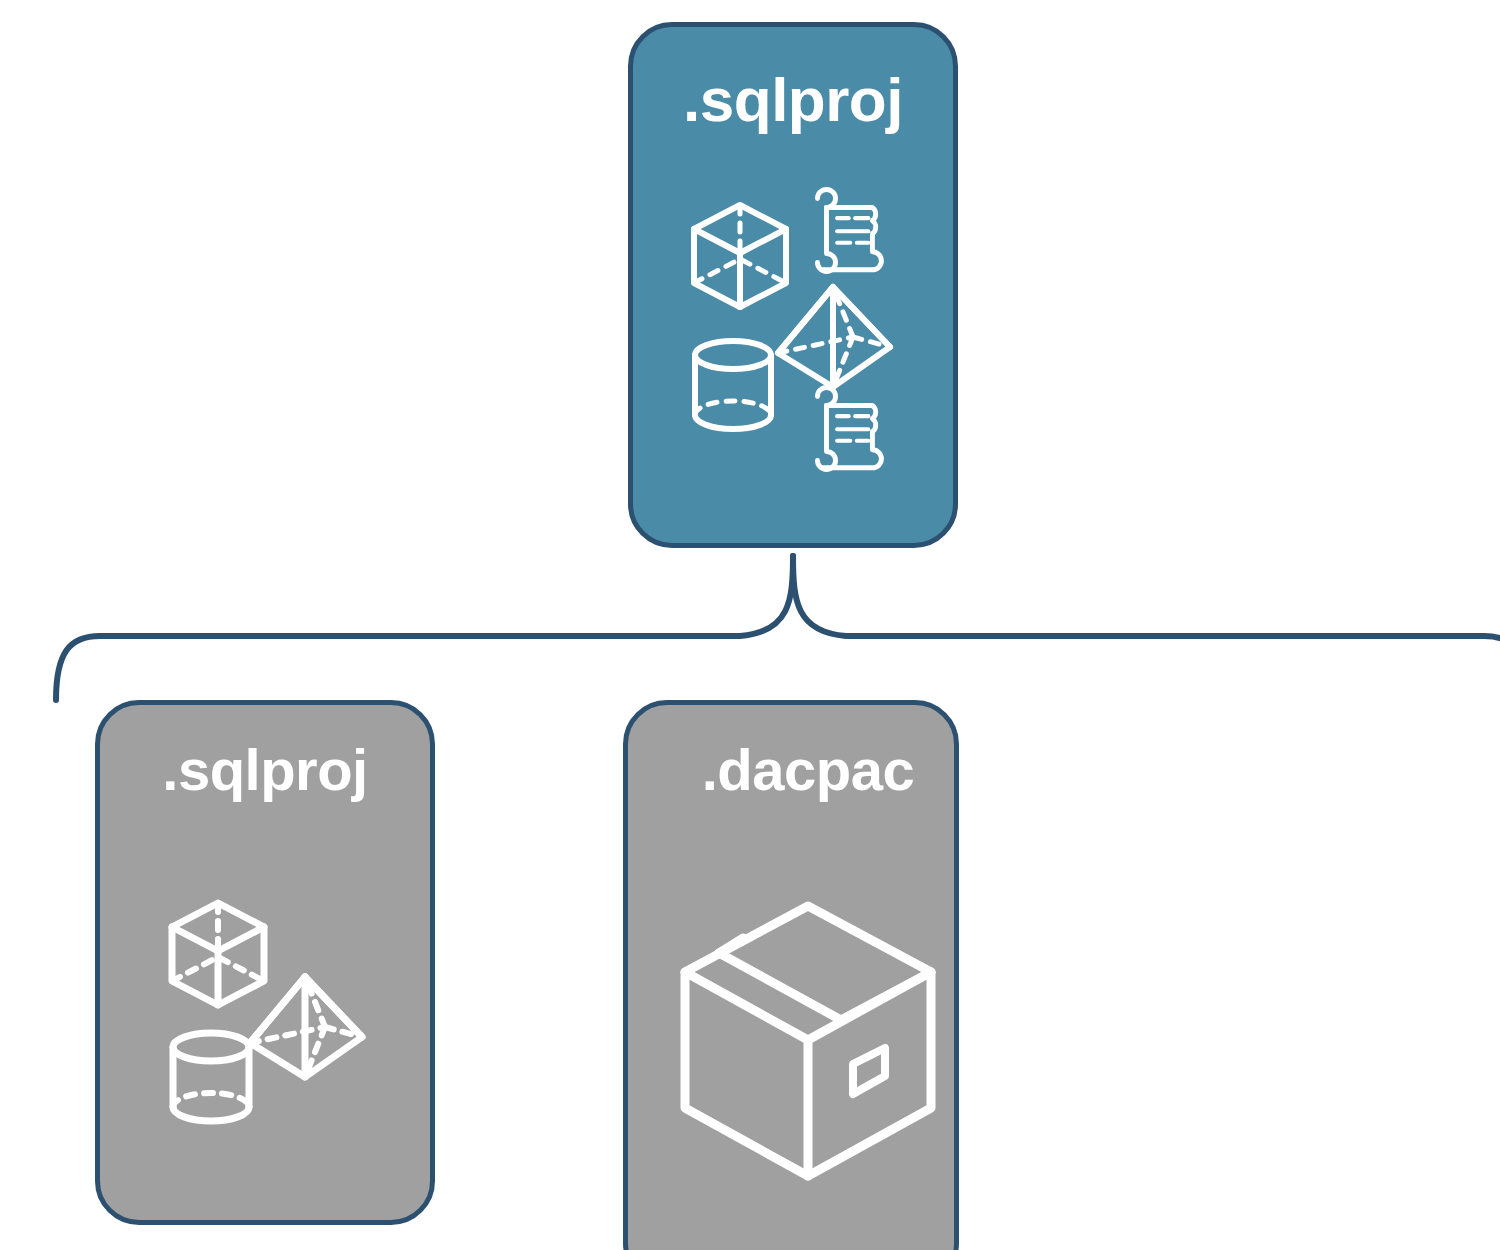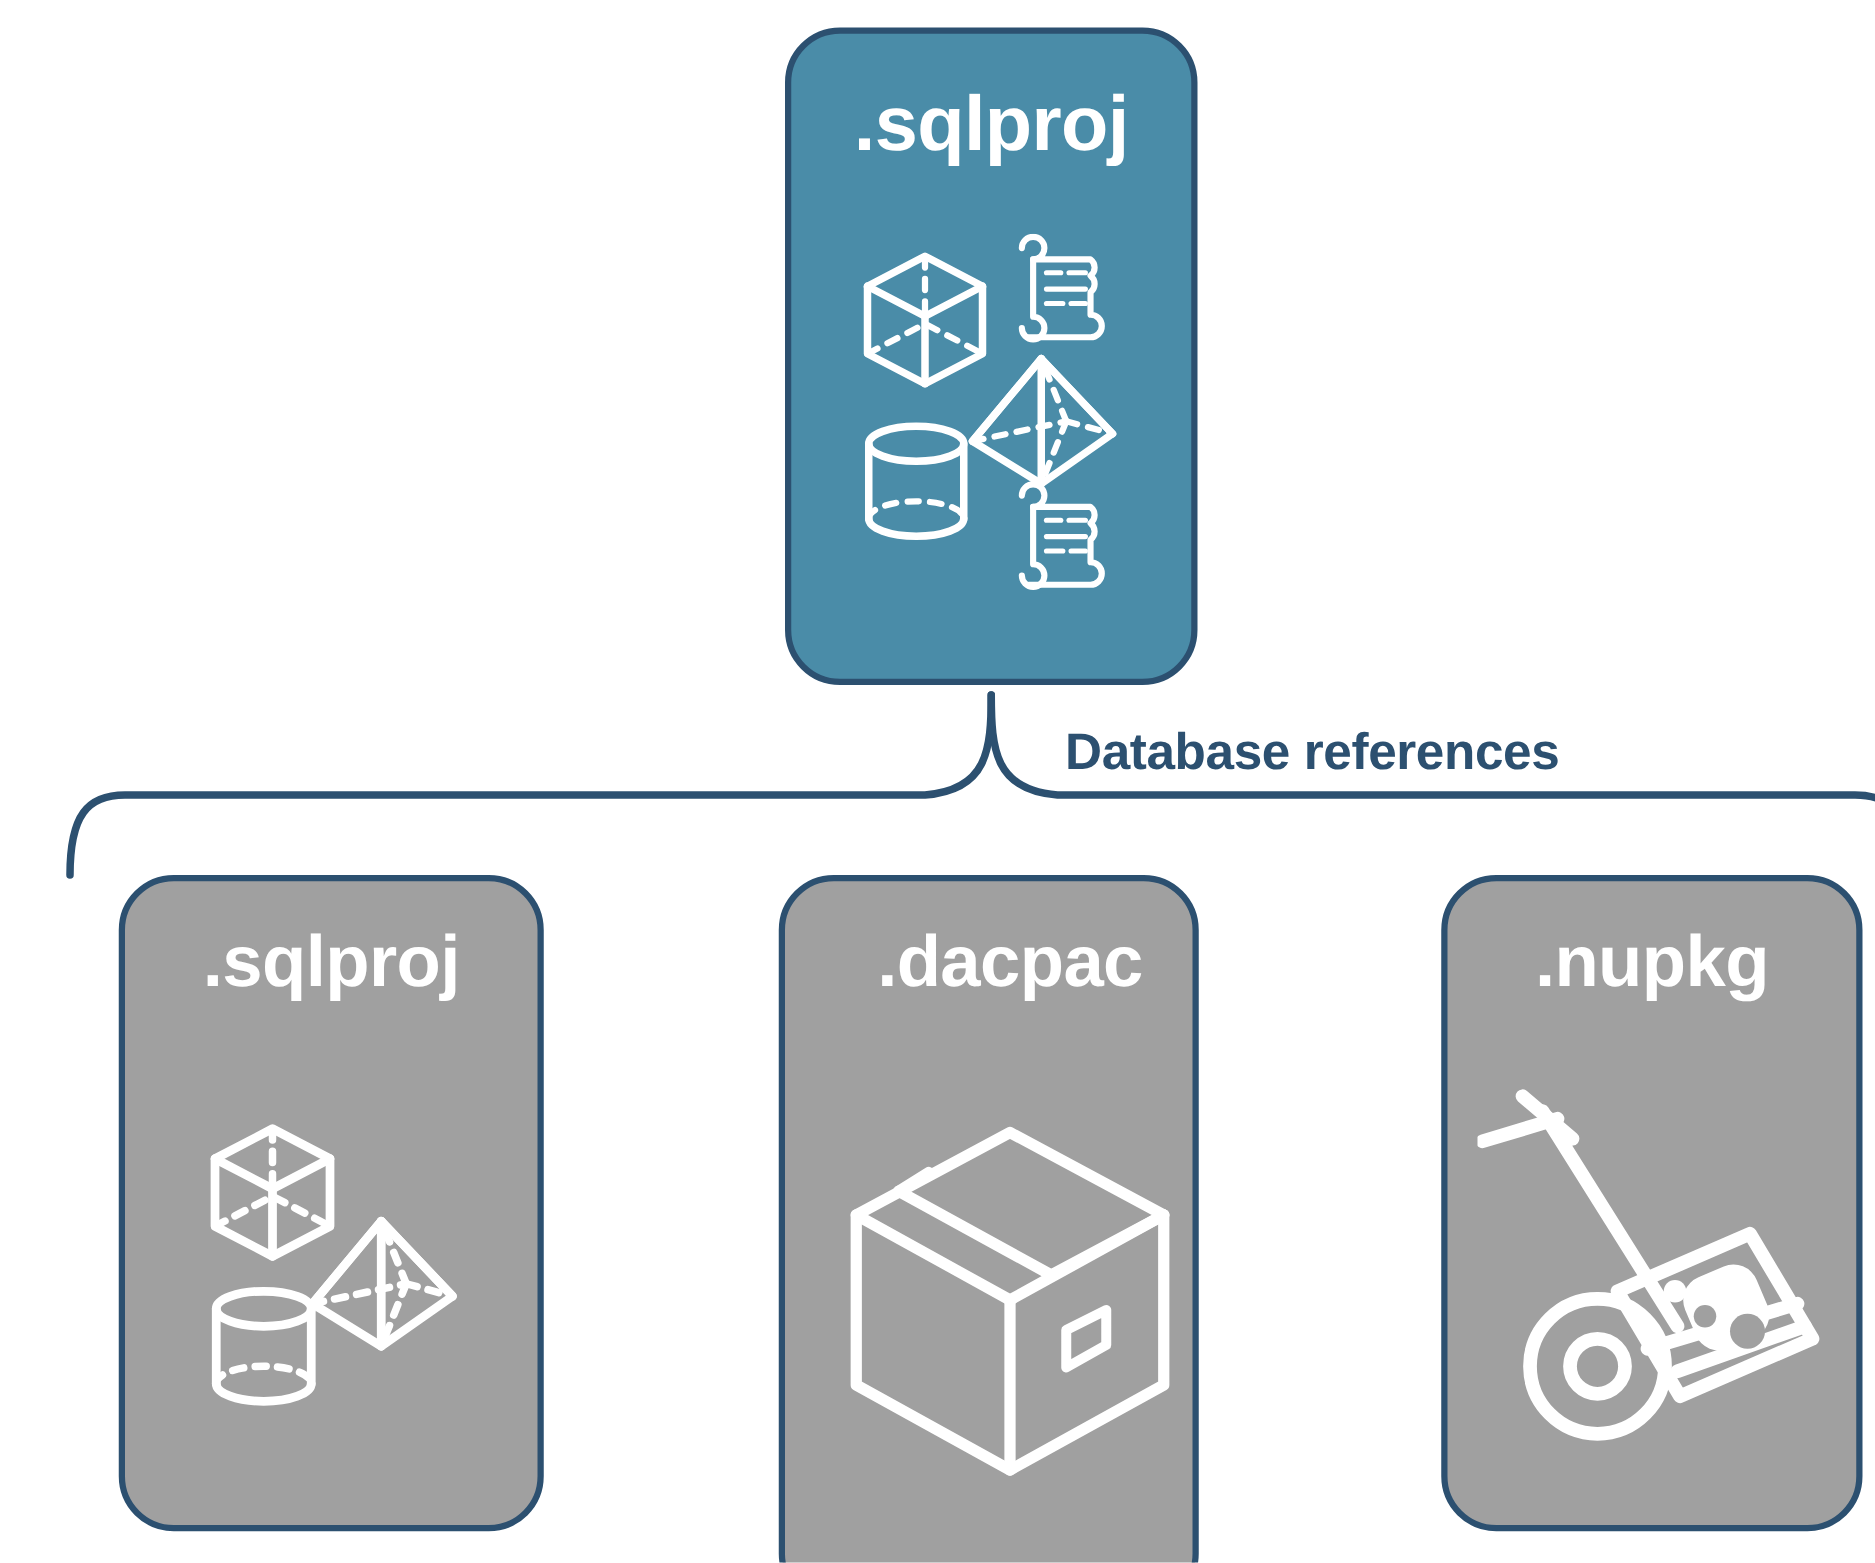--- a/index.html
+++ b/index.html
@@ -173,21 +173,20 @@
                C753 600, 750 632, 700 636
                L60 636
                C30 636, 16 652, 16 700"></path>
       <path d="M753 556
                C753 600, 756 632, 806 636
                L1444 636
                C1474 636, 1488 652, 1488 700"></path>
     </g>
   </svg>
 
-  <div id="edge-label" style="color: rgb(44, 80, 112);">Database references</div>
 
   <div class="node-box" id="node-sqlproj-ref" style="background: rgb(160, 160, 160); border-color: rgb(44, 80, 112);">
     <div class="node-title" style="color: rgb(255, 255, 255);">.sqlproj</div>
     <div class="node-art">
       <svg class="art-svg" width="230" height="250" viewBox="0 0 230 250">
         <g fill="none" stroke="#ffffff" stroke-width="7" stroke-linecap="round" stroke-linejoin="round">
 
           <g transform="translate(6,0)">
             <polygon points="16,42 62,18 108,42 108,96 62,120 16,96" fill="none"></polygon>
             <polyline points="16,42 62,66 108,42"></polyline>
@@ -232,40 +231,14 @@
 
           <polyline points="46,57 168,124 258,76"></polyline>
           <line x1="46" y1="57" x2="70" y2="42"></line>
 
           <polygon points="180,168 212,152 212,180 180,198" fill="none" stroke-width="8"></polygon>
         </g>
       </svg>
     </div>
   </div>
 
-  <div class="node-box" id="node-nupkg-ref" style="background: rgb(160, 160, 160); border-color: rgb(44, 80, 112);">
-    <div class="node-title" style="color: rgb(255, 255, 255);">.nupkg</div>
-    <div class="node-art">
-      <svg class="art-svg" width="280" height="290" viewBox="0 0 280 290">
-        <g fill="none" stroke="#ffffff" stroke-width="11" stroke-linecap="round" stroke-linejoin="round">
-
-          <line x1="36" y1="12" x2="76" y2="46"></line>
-          <line x1="4" y1="48" x2="64" y2="30"></line>
-          <line x1="52" y1="24" x2="160" y2="196"></line>
-
-          <line x1="136" y1="214" x2="256" y2="178"></line>
-          <line x1="160" y1="232" x2="262" y2="196"></line>
-
-          <circle cx="96" cy="228" r="54" fill="none"></circle>
-          <circle cx="96" cy="228" r="22" fill="none"></circle>
-
-          <polygon points="112,168 218,122 268,206 162,252" fill="none"></polygon>
-
-          <rect x="168" y="150" width="62" height="62" rx="20" transform="rotate(-23 199 181)" fill="#ffffff" stroke="none"></rect>
-          <circle cx="158" cy="168" r="9" fill="#ffffff" stroke="none"></circle>
-          <circle cx="182" cy="188" r="9" fill="#a0a0a0" stroke="none"></circle>
-          <circle cx="216" cy="200" r="14" fill="#a0a0a0" stroke="none"></circle>
-        </g>
-      </svg>
-    </div>
-  </div>
 
 </div>
 
 </body></html>

